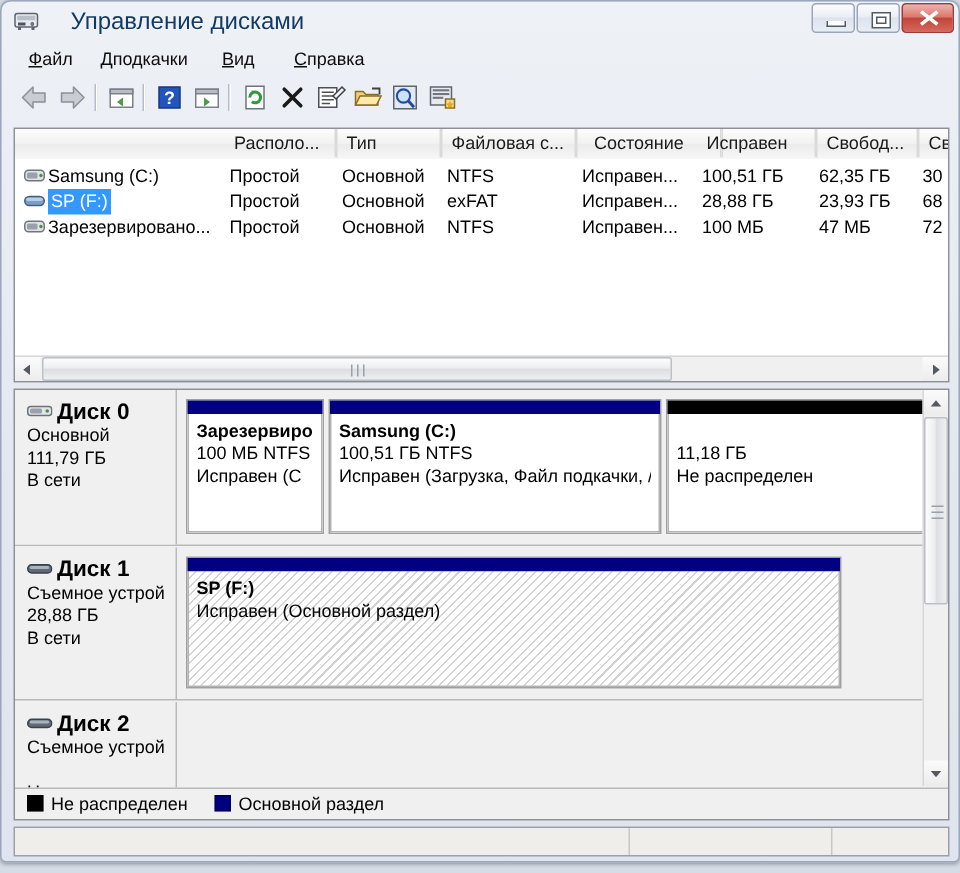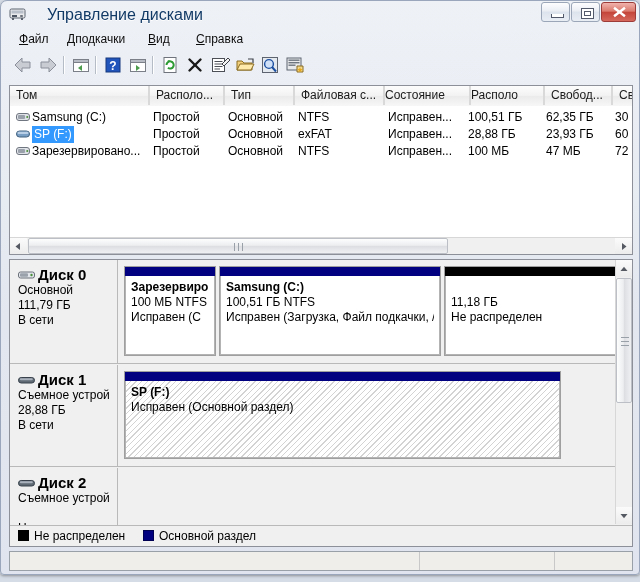--- a/index.html
+++ b/index.html
@@ -315,26 +315,25 @@
         </g>
         <path d="M13 12 h6 v6 h-6 z" fill="#f3d98c" stroke="#8a6d22"></path>
         <path d="M16 13.3 l.8 1.6 l1.7 .2 l-1.3 1.2 l.4 1.7 l-1.6 -.9 l-1.6 .9 l.4 -1.7 l-1.3 -1.2 l1.7 -.2 z" fill="#e8a81d"></path>
       </svg>
     </div>
   </div>
 
   <div id="listpane">
 
     <div id="lheader">
-      <div class="hcell" style="left:0px;width:140px">Том</div>
       <div class="hcell" style="left:140px;width:75px">Располо...</div>
       <div class="hcell" style="left:215px;width:70px">Тип</div>
       <div class="hcell" style="left:285px;width:90px">Файловая с...</div>
-      <div class="hcell" style="left:369px;width:92px">Состояние</div>
-      <div class="hcell" style="left:455px;width:80px">Располо</div>
+      <div class="hcell" style="left:380px;width:92px">Состояние</div>
+      <div class="hcell" style="left:455px;width:80px">Исправен</div>
       <div class="hcell" style="left:535px;width:68px">Свобод...</div>
       <div class="hcell" style="left:603px;width:21px">Св</div>
     </div>
 
     <div id="lbody">
 
       <div class="vrow" style="top:3px">
         <span class="vol-icon">
           <svg width="14" height="12" viewBox="0 0 14 12">
             <rect x="0.5" y="2.5" width="13" height="7" rx="2.5" fill="#dfe2e7" stroke="#70767f"></rect>
@@ -359,21 +358,21 @@
             <rect x="1.5" y="3.8" width="11" height="2.2" rx="1.1" fill="#b9cfe6"></rect>
           </svg>
         </span>
         <span class="vname sel">SP (F:)</span>
         <span class="vcell" style="left:143px">Простой</span>
         <span class="vcell" style="left:218px">Основной</span>
         <span class="vcell" style="left:288px">exFAT</span>
         <span class="vcell" style="left:378px">Исправен...</span>
         <span class="vcell" style="left:458px">28,88 ГБ</span>
         <span class="vcell" style="left:536px">23,93 ГБ</span>
-        <span class="vcell" style="left:605px">60</span>
+        <span class="vcell" style="left:605px">68</span>
       </div>
 
       <div class="vrow" style="top:37px">
         <span class="vol-icon">
           <svg width="14" height="12" viewBox="0 0 14 12">
             <rect x="0.5" y="2.5" width="13" height="7" rx="2.5" fill="#dfe2e7" stroke="#70767f"></rect>
             <rect x="2" y="4" width="7" height="4" rx="1" fill="#9aa1ab"></rect>
             <circle cx="11.3" cy="6" r="1.1" fill="#4b8f3d"></circle>
           </svg>
         </span>

